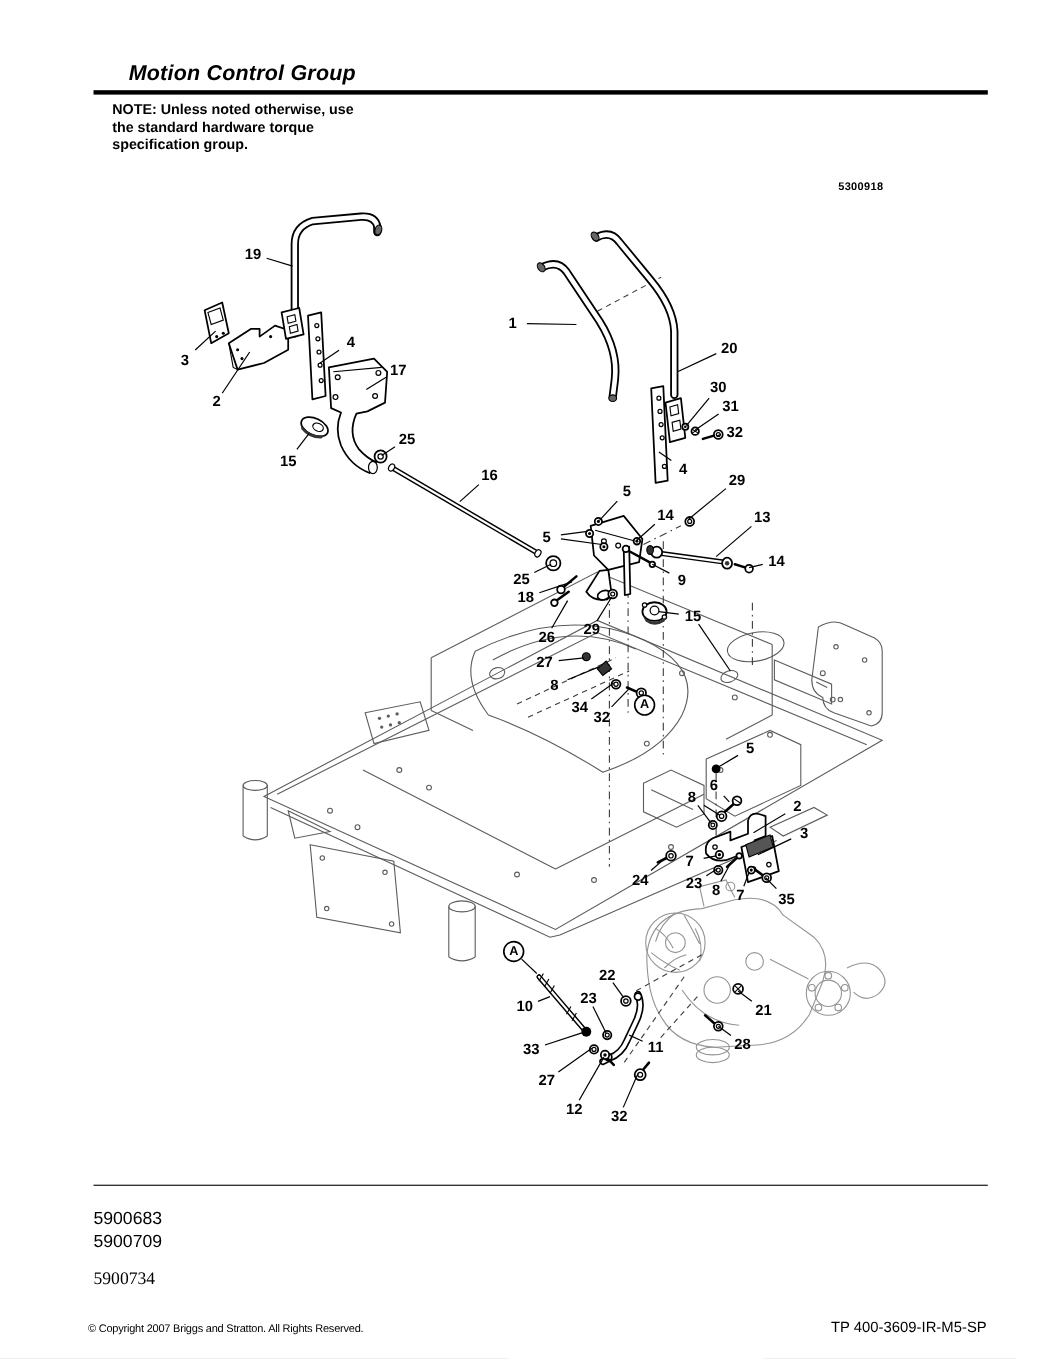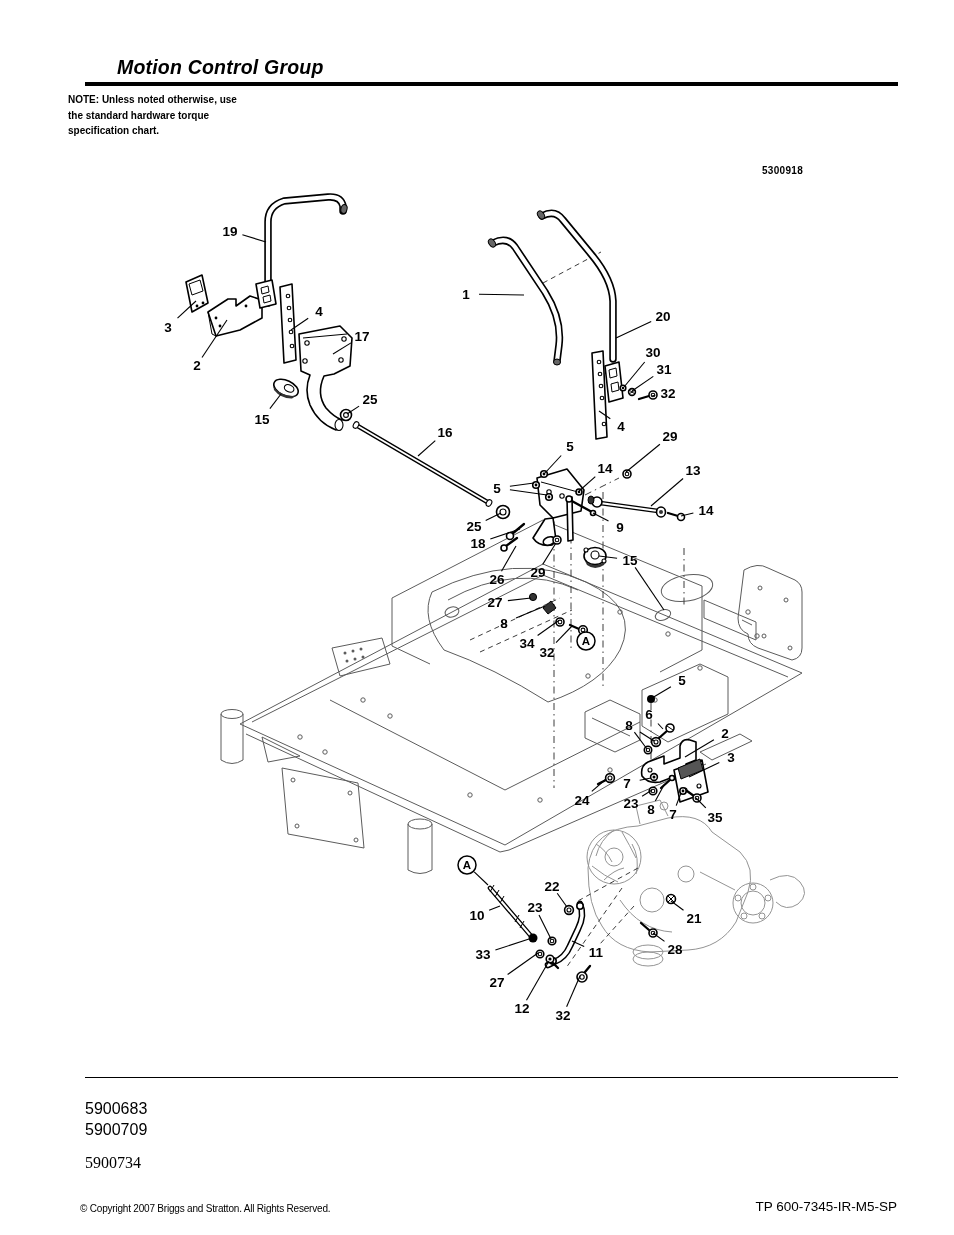--- a/index.html
+++ b/index.html
@@ -3,21 +3,21 @@
 <meta charset="utf-8">
 <style>
   html,body{margin:0;padding:0;background:#e8e8e8;}
   .page{position:relative;width:954px;height:1235px;background:#ffffff;overflow:hidden;
         font-family:"Liberation Sans",sans-serif;color:#000;}
   .abs{position:absolute;}
   .title{left:85px;top:56px;font-size:19.5px;font-weight:bold;font-style:italic;letter-spacing:.2px;margin-left:32px;}
   .rule{background:#000;}
   .rule-title{left:85px;top:82px;width:813px;height:3.5px;}
   .rule-bottom{left:85px;top:1077px;width:813px;height:1.3px;}
-  .note{left:68px;top:92px;font-size:10px;font-weight:bold;line-height:15.6px;}
+  .note{left:102px;top:92px;font-size:13px;font-weight:bold;line-height:15.6px;}
   .diagram-number{left:762px;top:165px;font-size:10px;font-weight:bold;letter-spacing:.3px;}
   .applies-heading{left:85px;top:1083px;font-size:13px;font-weight:bold;}
   .mfg{left:85px;font-size:16px;}
   .mfg0{top:1100px;} .mfg1{top:1121px;} .mfg2{top:1154px;font-family:Liberation Serif, serif;}
   .footer-left{left:56px;top:1203px;font-size:10px;letter-spacing:-.2px;margin-left:24px;}
   .footer-right{right:57px;top:1199px;font-size:13.5px;}
   svg.diagram{position:absolute;left:0;top:0;}
   
   .frame{stroke:#5c5c5c;fill:none;stroke-width:1;}
   .trans{stroke:#949494;fill:none;stroke-width:1;}
@@ -43,21 +43,21 @@
 <body>
 
 <div class="page">
 
   <div class="abs title">Motion Control Group</div>
   <div class="abs rule rule-title"></div>
 
   <div class="abs note">
     <div>NOTE: Unless noted otherwise, use</div>
     <div>the standard hardware torque</div>
-    <div>specification chart.</div>
+    <div>specification group.</div>
   </div>
 
   <div class="abs diagram-number">5300918</div>
 
   <svg class="diagram" width="954" height="1235" viewBox="0 0 954 1235" xmlns="http://www.w3.org/2000/svg">
 
     <g>
       <path class="frame" d="M240,724 L543,564 L802,673 L505,845 Z"></path>
       <path class="frame" d="M252,722 L543,575 L788,677"></path>
       <path class="frame" d="M246,734 L500,852 L509,850 L706,764"></path>
@@ -471,14 +471,14 @@
         <text x="563" y="1015" class="callout-label">32</text>
       </g>
   </svg>
 
   <div class="abs rule rule-bottom"></div>
   <div class="abs mfg mfg0">5900683</div>
   <div class="abs mfg mfg1">5900709</div>
   <div class="abs mfg mfg2">5900734</div>
 
   <div class="abs footer-left">© Copyright 2007 Briggs and Stratton. All Rights Reserved.</div>
-  <div class="abs footer-right">TP 600-7345-IR-M5-SP</div>
+  <div class="abs footer-right">TP 400-3609-IR-M5-SP</div>
 </div>
 
 </body></html>

